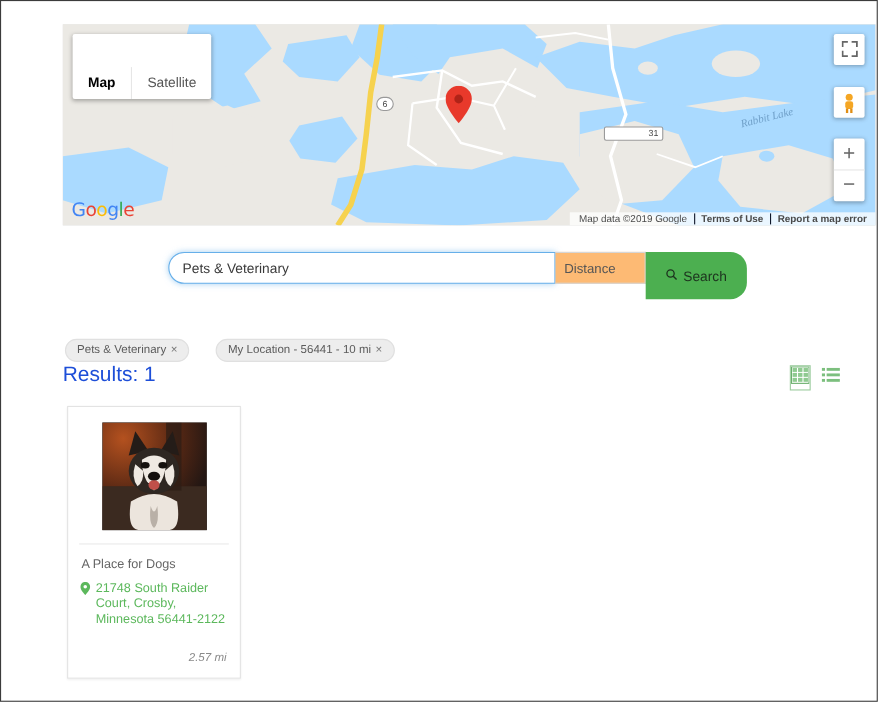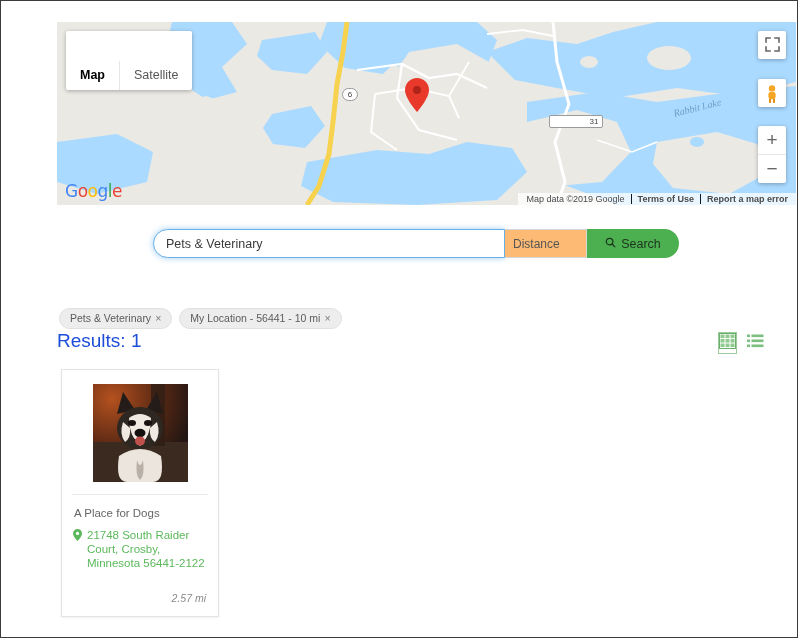--- a/index.html
+++ b/index.html
@@ -178,42 +178,42 @@
     font-size: 12px;
     color: #555;
     padding: 0 8px;
     font-family: "Liberation Sans", sans-serif;
     outline: none;
     -webkit-appearance: none;
     appearance: none;
   }
   .search-btn {
     width: 92px;
-    height: 29px;
+    height: 43px;
     box-sizing: border-box;
     border: none;
     border-radius: 0 15px 15px 0;
     background: #4caf50;
     color: #1d331e;
     font-size: 12.5px;
     font-family: "Liberation Sans", sans-serif;
     cursor: pointer;
     display: flex;
     align-items: center;
     justify-content: center;
     gap: 5px;
   }
 
   
   .chips {
     position: absolute;
     left: 58px;
     top: 307px;
     display: flex;
-    gap: 7px;
+    gap: 24px;
   }
   .chip {
     background: #ededed;
     border: 1px solid #e0e0e0;
     border-radius: 11px;
     padding: 3px 10px 4px;
     font-size: 10.5px;
     color: #5b5b5b;
     white-space: nowrap;
     cursor: pointer;

